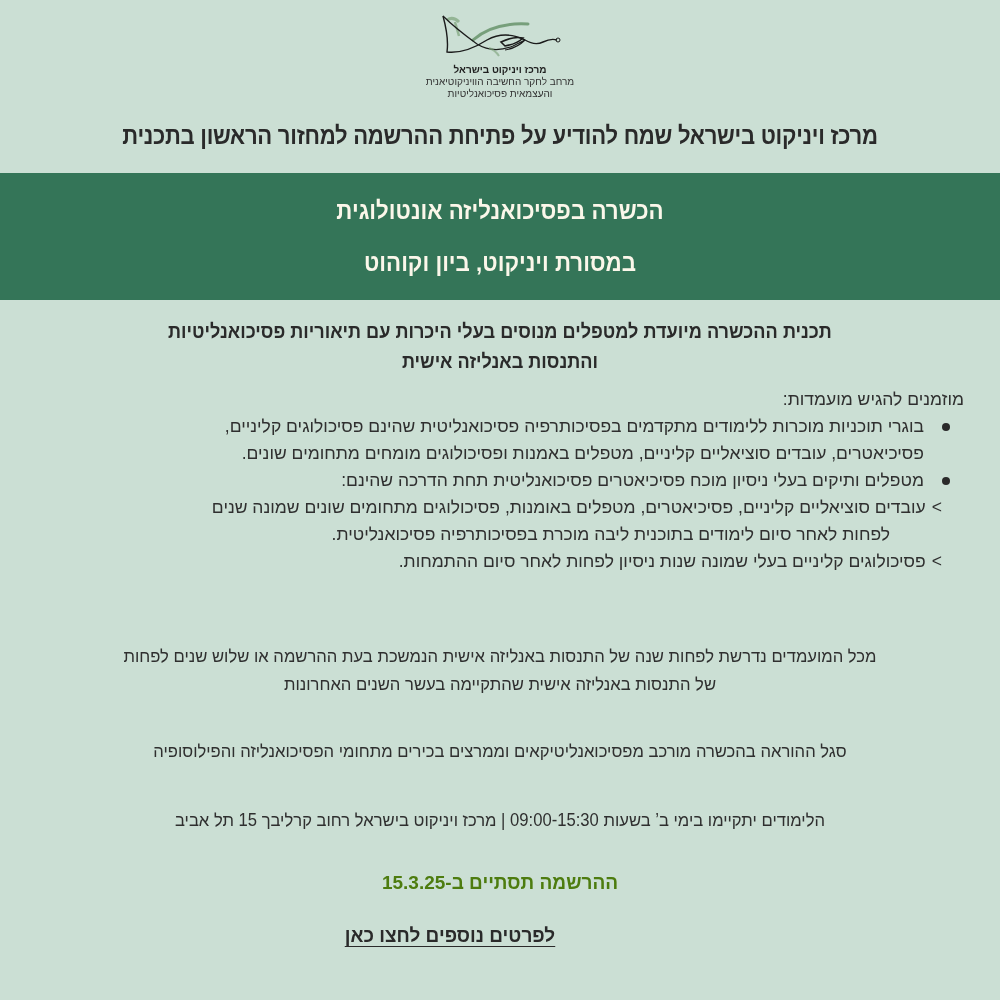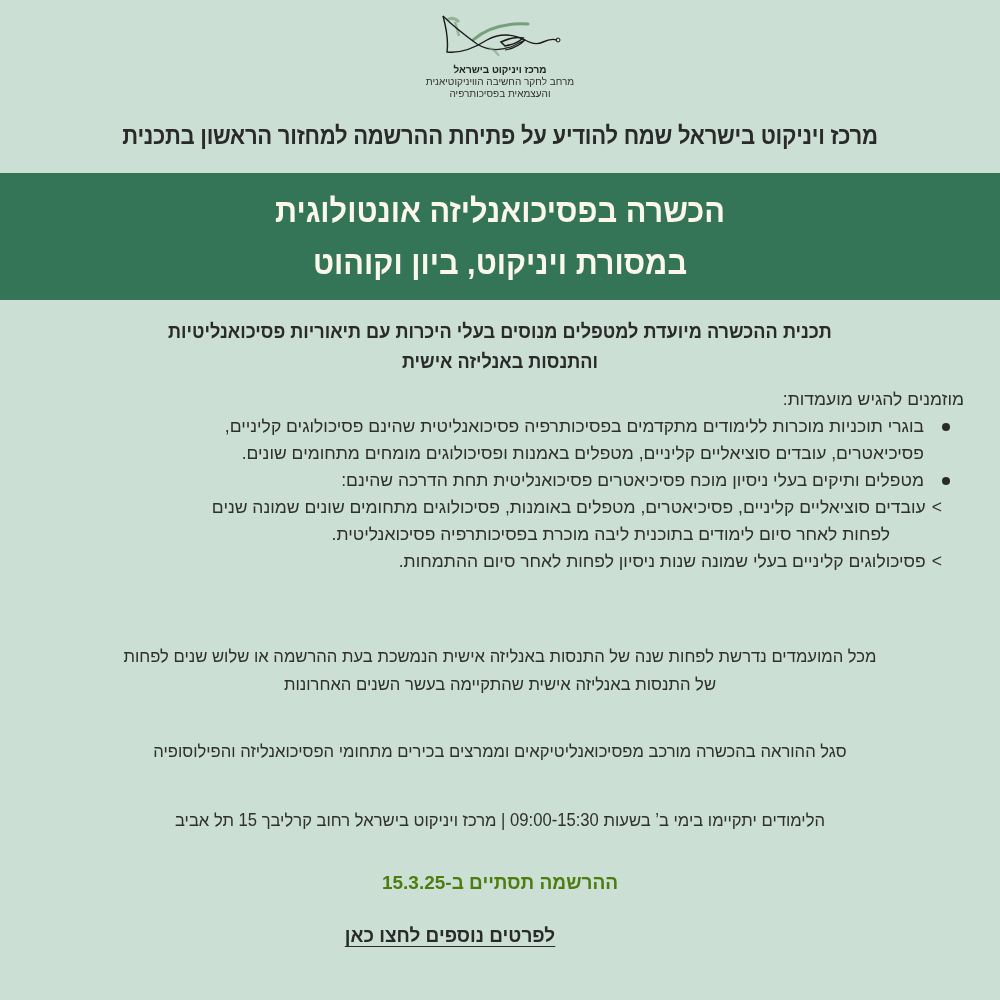--- a/index.html
+++ b/index.html
@@ -33,21 +33,21 @@
       font-size: 24px; font-weight: bold; color: #2a2a2a;
       letter-spacing: -0.3px;
       transform: scaleX(0.92);
     }
     .banner {
       position: absolute; top: 173px; left: 0; width: 1000px; height: 127px;
       background: #347558;
       color: #fbf7ea;
       text-align: center;
       font-weight: bold;
-      font-size: 33px;
+      font-size: 24px;
       line-height: 52px;
       padding-top: 12px;
     }
     .banner div { transform: scaleX(0.93); }
     .subhead {
       position: absolute; top: 316px; left: 40px; width: 920px;
       text-align: center;
       font-size: 19.5px; font-weight: bold; color: #2a2a2a;
       line-height: 30px;
       transform: scaleX(0.93);
@@ -104,21 +104,21 @@
     <path d="M22 10 q6 -4 12 2" stroke="#6f9a6b" stroke-width="3" fill="none" opacity="0.6"></path>
     <path d="M30 12 l4 14" stroke="#6f9a6b" stroke-width="2.5" fill="none" opacity="0.6"></path>
     <path d="M18 6 Q24 28 22 42 Q40 44 62 30 Q80 20 100 30 Q110 36 118 32 Q126 28 132 30" stroke="#1b1b1b" stroke-width="1.4" fill="none"></path>
     <path d="M18 6 Q30 18 52 34 Q68 44 88 36 L100 30 Q92 38 80 40" stroke="#1b1b1b" stroke-width="1.2" fill="none"></path>
     <path d="M76 32 q12 -6 22 -4 q-6 6 -18 8 z" stroke="#1b1b1b" stroke-width="1.6" fill="none"></path>
     <path d="M64 38 q6 2 10 8" stroke="#7aa076" stroke-width="2" fill="none" opacity="0.6"></path>
     <circle cx="133" cy="30" r="2" stroke="#1b1b1b" stroke-width="1" fill="none"></circle>
   </svg>
   <div class="logo-name">מרכז ויניקוט בישראל</div>
   <div class="logo-tag">מרחב לחקר החשיבה הוויניקוטיאנית</div>
-  <div class="logo-tag">והעצמאית בפסיכותרפיה</div>
+  <div class="logo-tag">והעצמאית פסיכואנליטיות</div>
 </div>
 
 <div class="headline">מרכז ויניקוט בישראל שמח להודיע על פתיחת ההרשמה למחזור הראשון בתכנית</div>
 
 <div class="banner">
   <div>הכשרה בפסיכואנליזה אונטולוגית</div>
   <div>במסורת ויניקוט, ביון וקוהוט</div>
 </div>
 
 <div class="subhead">

